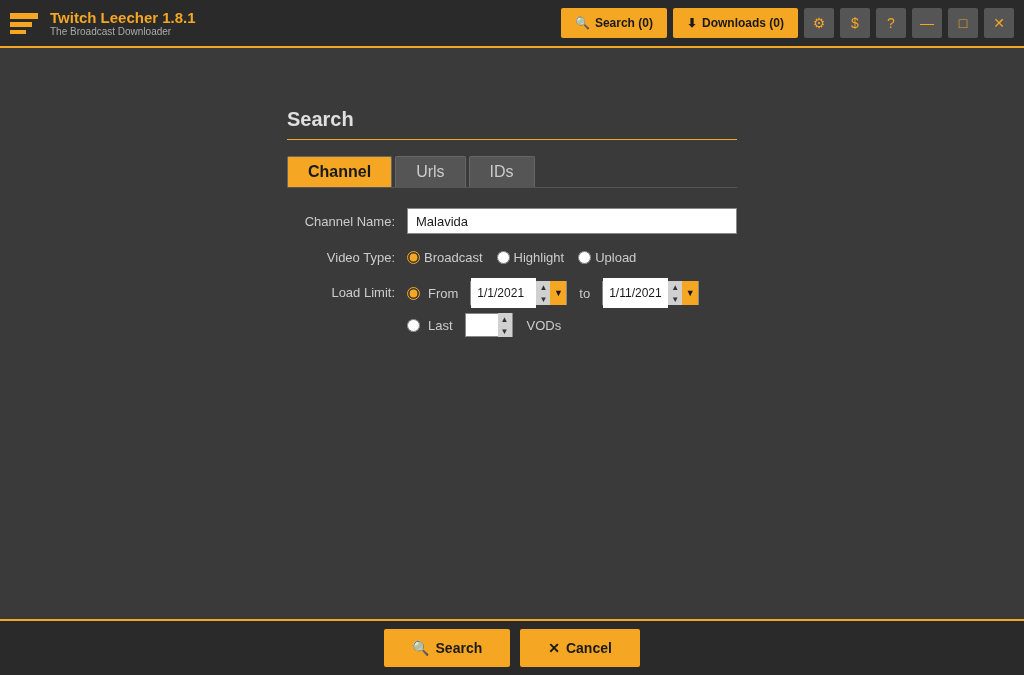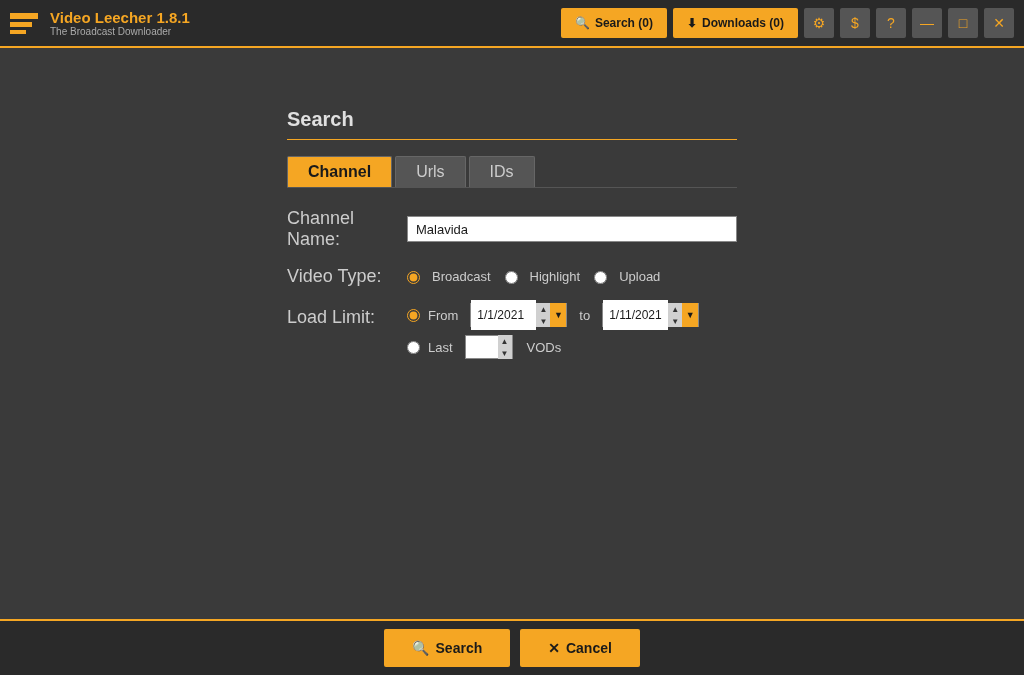--- a/index.html
+++ b/index.html
@@ -138,24 +138,24 @@
     }
 
     
     .form-row {
       display: flex;
       align-items: center;
       margin-bottom: 16px;
     }
     .form-label {
       width: 120px;
-      text-align: left;
-      padding-right: 25px;
+      text-align: right;
+      padding-right: 12px;
       color: #ccc;
-      font-size: 18px;
+      font-size: 13px;
       flex-shrink: 0;
     }
     .form-control-wrap {
       flex: 1;
       display: flex;
       align-items: center;
       gap: 8px;
     }
 
     
@@ -170,22 +170,22 @@
     }
 
     
     .radio-group {
       display: flex;
       align-items: center;
       gap: 14px;
     }
     .radio-item {
       display: flex;
-      align-items: flex-end;
-      gap: 12px;
+      align-items: center;
+      gap: 4px;
       cursor: pointer;
     }
     .radio-item input[type="radio"] {
       accent-color: #f5a623;
       cursor: pointer;
     }
     .radio-label {
       color: #ccc;
       font-size: 13px;
     }
@@ -314,21 +314,21 @@
 </head>
 <body>
 
 <div id="titlebar">
   <div id="logo">
     <div class="logo-stripe logo-s1"></div>
     <div class="logo-stripe logo-s2"></div>
     <div class="logo-stripe logo-s3"></div>
   </div>
   <div id="app-title">
-    <span id="app-name">Video Leecher 1.8.1</span>
+    <span id="app-name">Twitch Leecher 1.8.1</span>
     <span id="app-subtitle">The Broadcast Downloader</span>
   </div>
   <div id="titlebar-buttons">
     <button class="tb-btn">
       <span>🔍</span>
       <span>Search (0)</span>
     </button>
     <button class="tb-btn">
       <span>⬇</span>
       <span>Downloads (0)</span>

